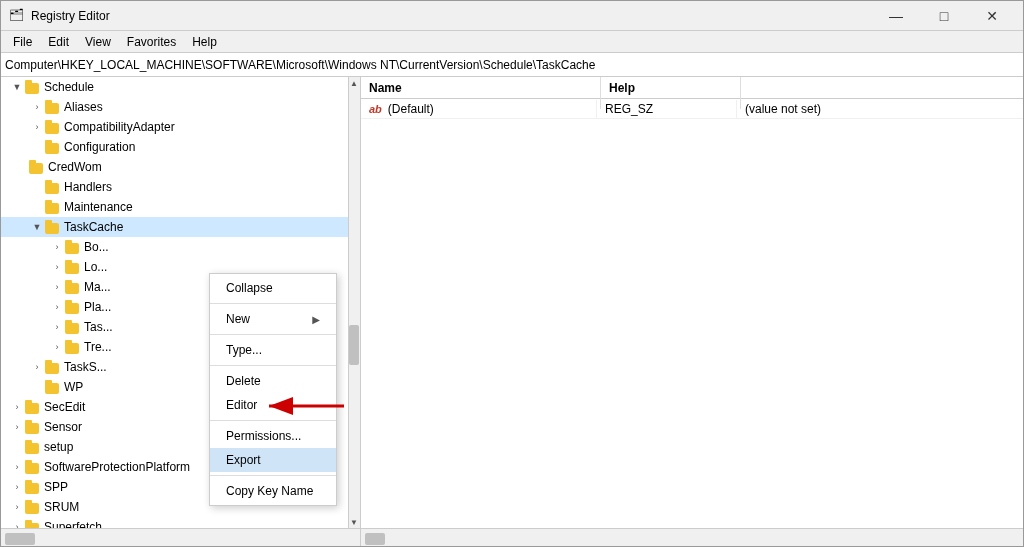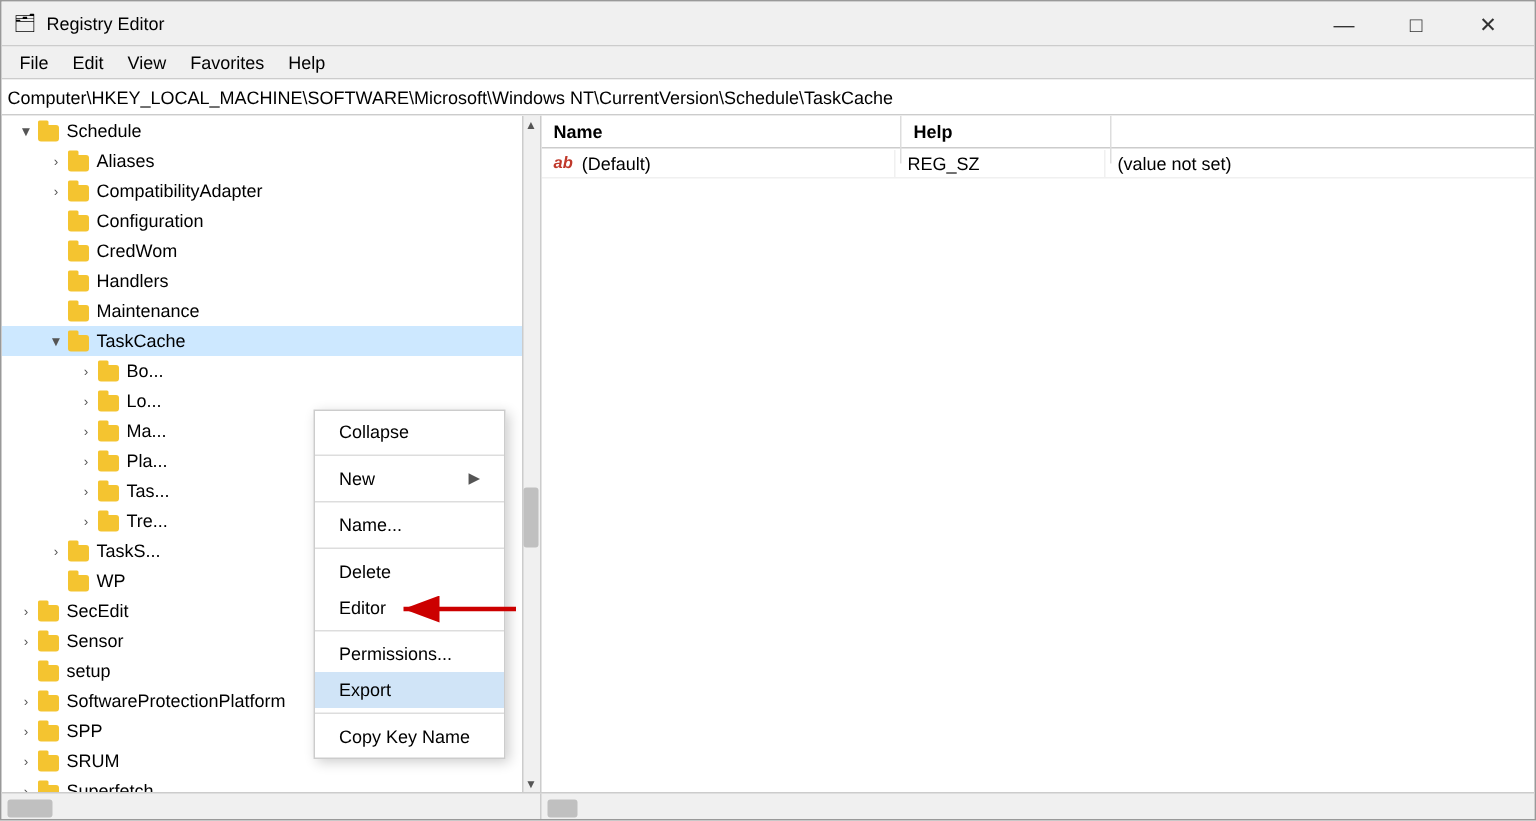--- a/index.html
+++ b/index.html
@@ -300,21 +300,21 @@
       </div>
 
       <div class="tree-item" style="padding-left:28px;">
         <span class="tree-expand"></span>
         <span class="folder-icon">
             <span class="folder-yellow"></span>
           </span>
         <span>Configuration</span>
       </div>
 
-      <div class="tree-item" style="padding-left:28px;">
+      <div class="tree-item" style="padding-left:12px;">
         <span class="tree-expand"></span>
         <span class="folder-icon">
             <span class="folder-yellow"></span>
           </span>
         <span>CredWom</span>
       </div>
 
       <div class="tree-item" style="padding-left:28px;">
         <span class="tree-expand"></span>
         <span class="folder-icon">
@@ -484,21 +484,21 @@
     <div class="ctx-item">
       <span>Collapse</span>
     </div>
     <div class="ctx-separator"></div>
     <div class="ctx-item">
       <span>New</span>
       <span class="ctx-arrow">▶</span>
     </div>
     <div class="ctx-separator"></div>
     <div class="ctx-item">
-      <span>Name...</span>
+      <span>Type...</span>
     </div>
     <div class="ctx-separator"></div>
     <div class="ctx-item">
       <span>Delete</span>
     </div>
     <div class="ctx-item">
       <span>Editor</span>
     </div>
     <div class="ctx-separator"></div>
     <div class="ctx-item">

